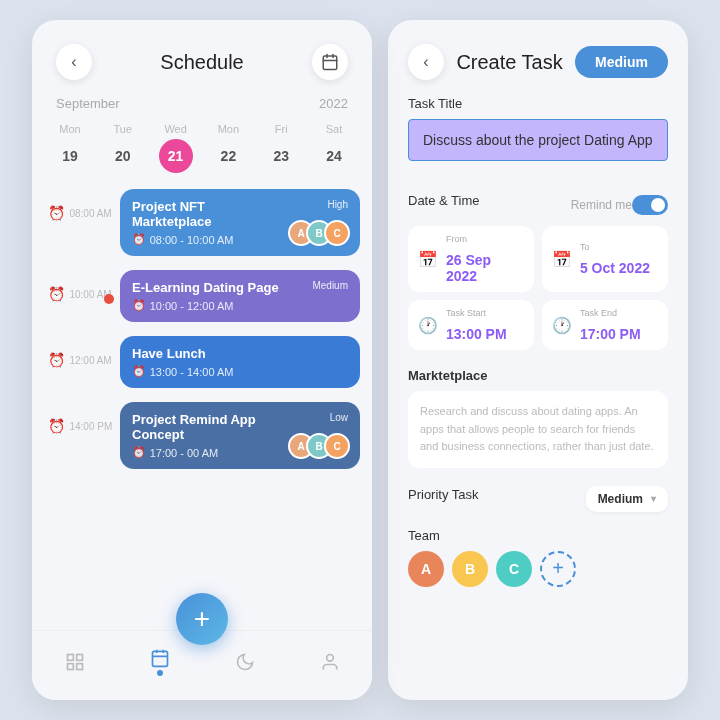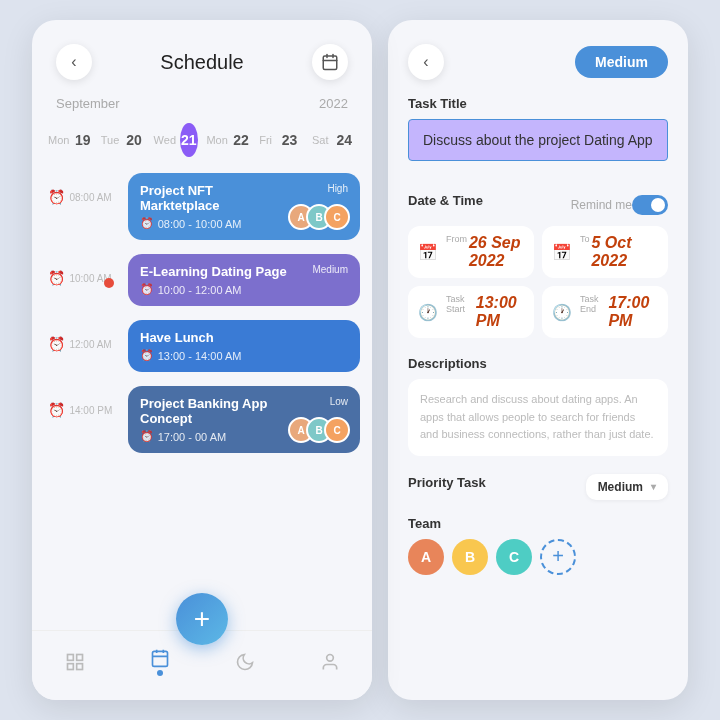--- a/index.html
+++ b/index.html
@@ -68,36 +68,36 @@
       font-size: 13px; color: #aaa;
     }
 
     .days-row {
       display: flex;
       justify-content: space-between;
       padding: 8px 16px 12px;
     }
     .day-col {
       display: flex;
-      flex-direction: row;
+      flex-direction: column;
       align-items: center;
       gap: 4px;
       width: 44px;
     }
     .day-label {
       font-size: 11px; color: #bbb; font-weight: 500;
     }
     .day-num {
       width: 34px; height: 34px;
       border-radius: 50%;
       display: flex; align-items: center; justify-content: center;
       font-size: 14px; font-weight: 600; color: #555;
     }
     .day-num.active {
-      background: #8b5cf6;
+      background: #ec4899;
       color: #fff;
     }
 
     
     .timeline {
       flex: 1;
       overflow: hidden;
       padding: 0 0 80px 0;
       position: relative;
     }
@@ -123,21 +123,20 @@
     }
 
     .event-card {
       border-radius: 14px;
       padding: 10px 12px;
       margin-bottom: 6px;
       position: relative;
       display: flex;
       flex-direction: column;
       gap: 4px;
-      margin-left: 8px;
     }
     .event-card.blue { background: #4a90d9; }
     .event-card.purple { background: #7c6fcd; }
     .event-card.blue2 { background: #3a7bd5; }
     .event-card.dark-blue { background: #4a6fa5; }
 
     .event-top {
       display: flex;
       justify-content: space-between;
       align-items: flex-start;
@@ -257,21 +256,21 @@
     }
 
     .right-body {
       flex: 1;
       overflow-y: auto;
       padding: 0 20px 20px;
     }
     .right-body::-webkit-scrollbar { display: none; }
 
     .section-label {
-      font-size: 13px; font-weight: 700; color: #333;
+      font-size: 13px; font-weight: 400; color: #333;
       margin-bottom: 8px;
     }
 
     .task-title-input {
       width: 100%;
       border: 1.5px solid #4a90d9;
       border-radius: 4px;
       padding: 12px 14px;
       font-size: 14px; color: #333;
       background: #c4b5fd;
@@ -316,28 +315,28 @@
       padding: 8px 10px;
       display: flex;
       align-items: center;
       gap: 8px;
     }
     .date-box-icon {
       font-size: 16px; color: #4a90d9;
     }
     .date-box-content {
       display: flex;
-      flex-direction: row;
-      gap: 2px;
+      flex-direction: column;
+      gap: 8px;
     }
     .date-box-label {
       font-size: 9px; color: #aaa;
     }
     .date-box-value {
-      font-size: 16px; font-weight: 600; color: #c2410c; font-style: italic;
+      font-size: 14px; font-weight: 600; color: #8b5cf6;
     }
 
     .desc-label {
       font-size: 13px; font-weight: 600; color: #333;
       margin-bottom: 8px;
     }
     .desc-box {
       background: #fff;
       border-radius: 12px;
       padding: 12px;
@@ -517,21 +516,21 @@
     <div class="time-slot">
       <span class="time-label">
         <div style="display:flex;align-items:center;gap:4px;padding-top:10px;">
           <span style="font-size:14px;color:#bbb;">⏰</span>
           <span style="font-size:10px;color:#bbb;">14:00 PM</span>
         </div>
       </span>
       <div class="event-area">
         <div class="event-card dark-blue">
           <div class="event-top">
-            <span class="event-name">Project Banking App Concept</span>
+            <span class="event-name">Project Remind App Concept</span>
             <span class="event-priority">Low</span>
           </div>
           <div class="event-time-row">
             <span class="clock-icon">⏰</span>
             <span>17:00 - 00 AM</span>
           </div>
           <div class="avatars">
             <div class="av av1">A</div>
             <div class="av av2">B</div>
             <div class="av av3">C</div>
@@ -571,20 +570,21 @@
           <path d="M20 21v-2a4 4 0 0 0-4-4H8a4 4 0 0 0-4 4v2"></path>
           <circle cx="12" cy="7" r="4"></circle>
         </svg>
     </div>
   </div>
 </div>
 
 <div class="card right-panel">
   <div class="right-header">
     <button class="back-btn">‹</button>
+    <span class="header-title">Create Task</span>
     <button class="create-btn">Medium</button>
   </div>
 
   <div class="right-body">
     <div class="section-block">
       <div class="section-label">Task Title</div>
       <input class="task-title-input" type="text" value="Discuss about the project Dating App" placeholder="Discuss about the project Dating App" style="">
     </div>
 
     <div class="section-block">
@@ -621,21 +621,21 @@
           <span class="date-box-icon">🕐</span>
           <div class="date-box-content">
             <span class="date-box-label">Task End</span>
             <span class="date-box-value">17:00 PM</span>
           </div>
         </div>
       </div>
     </div>
 
     <div class="section-block">
-      <div class="desc-label">Descriptions</div>
+      <div class="desc-label">Marktetplace</div>
       <div class="desc-box">Research and discuss about dating apps. An apps that allows people to search for friends and business connections, rather than just date.</div>
     </div>
 
     <div class="priority-row">
       <span class="section-label">Priority Task</span>
       <div class="priority-select">
         <span>Medium</span>
         <span class="chevron">▾</span>
       </div>
     </div>

